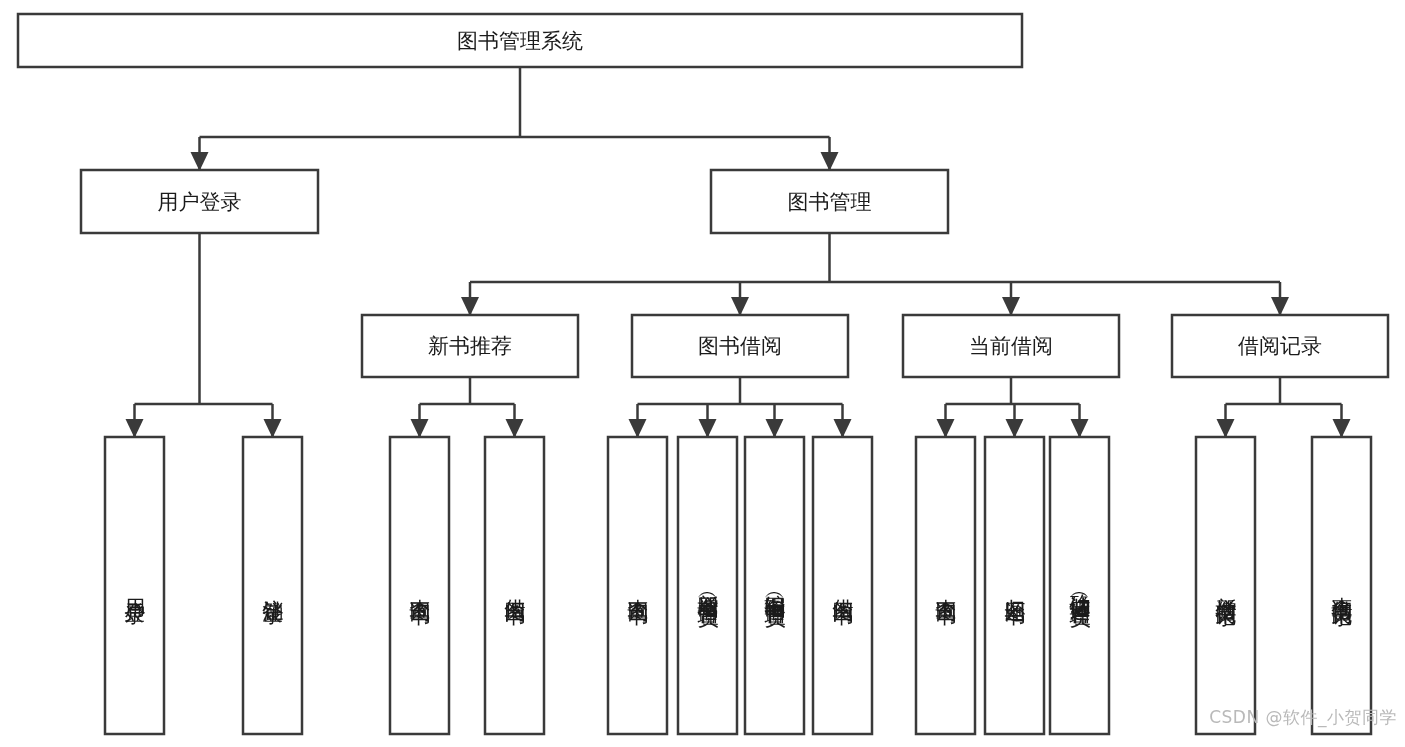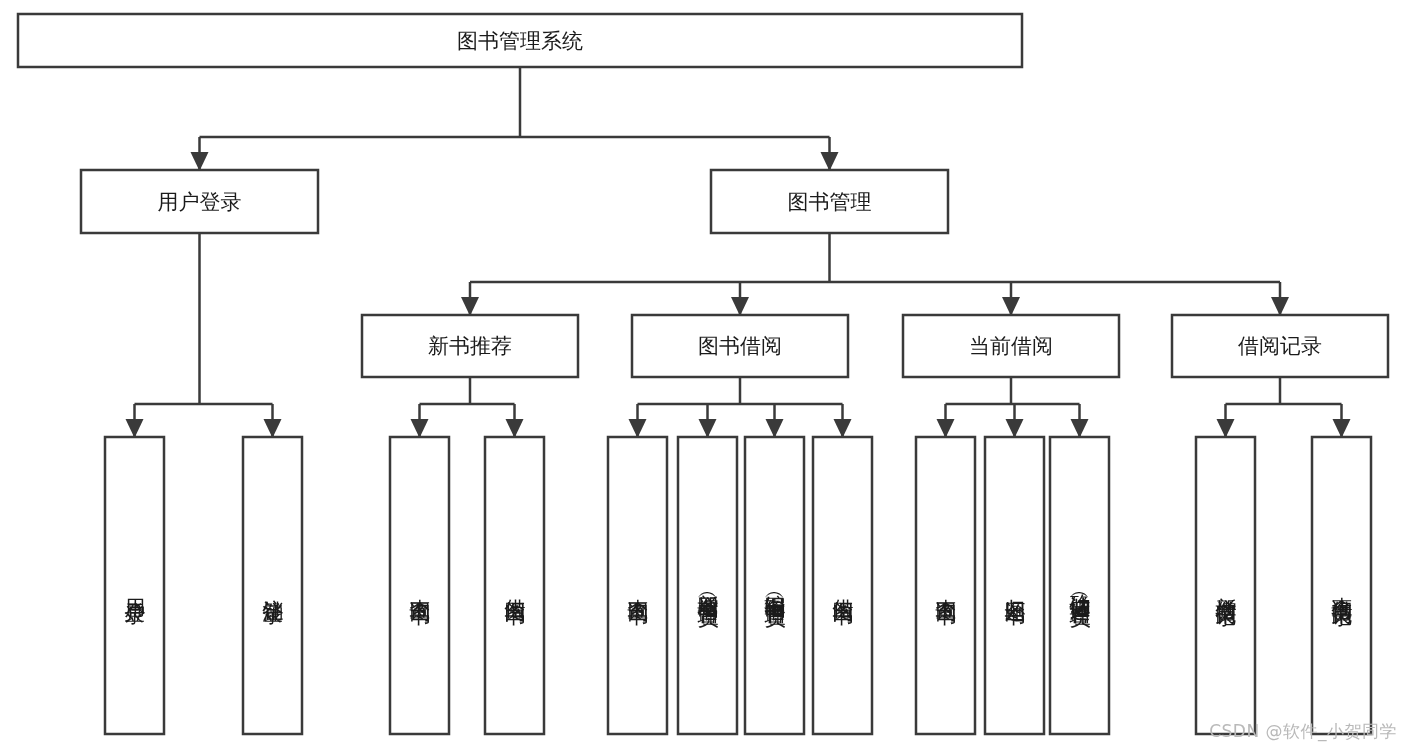--- a/index.html
+++ b/index.html
@@ -61,21 +61,21 @@
     display: flex;
     align-items: center;
     justify-content: center;
     text-align: center;
     white-space: nowrap;
     pointer-events: none;
   }
   .watermark {
     position: absolute;
     right: 8px;
-    bottom: 4px;
+    bottom: 18px;
     font-family: "DejaVu Sans", "Liberation Sans", sans-serif;
     font-size: 17px;
     color: #b9b9b9;
     white-space: nowrap;
     letter-spacing: 0.5px;
   }
 </style>
 </head>
 <body>
 

